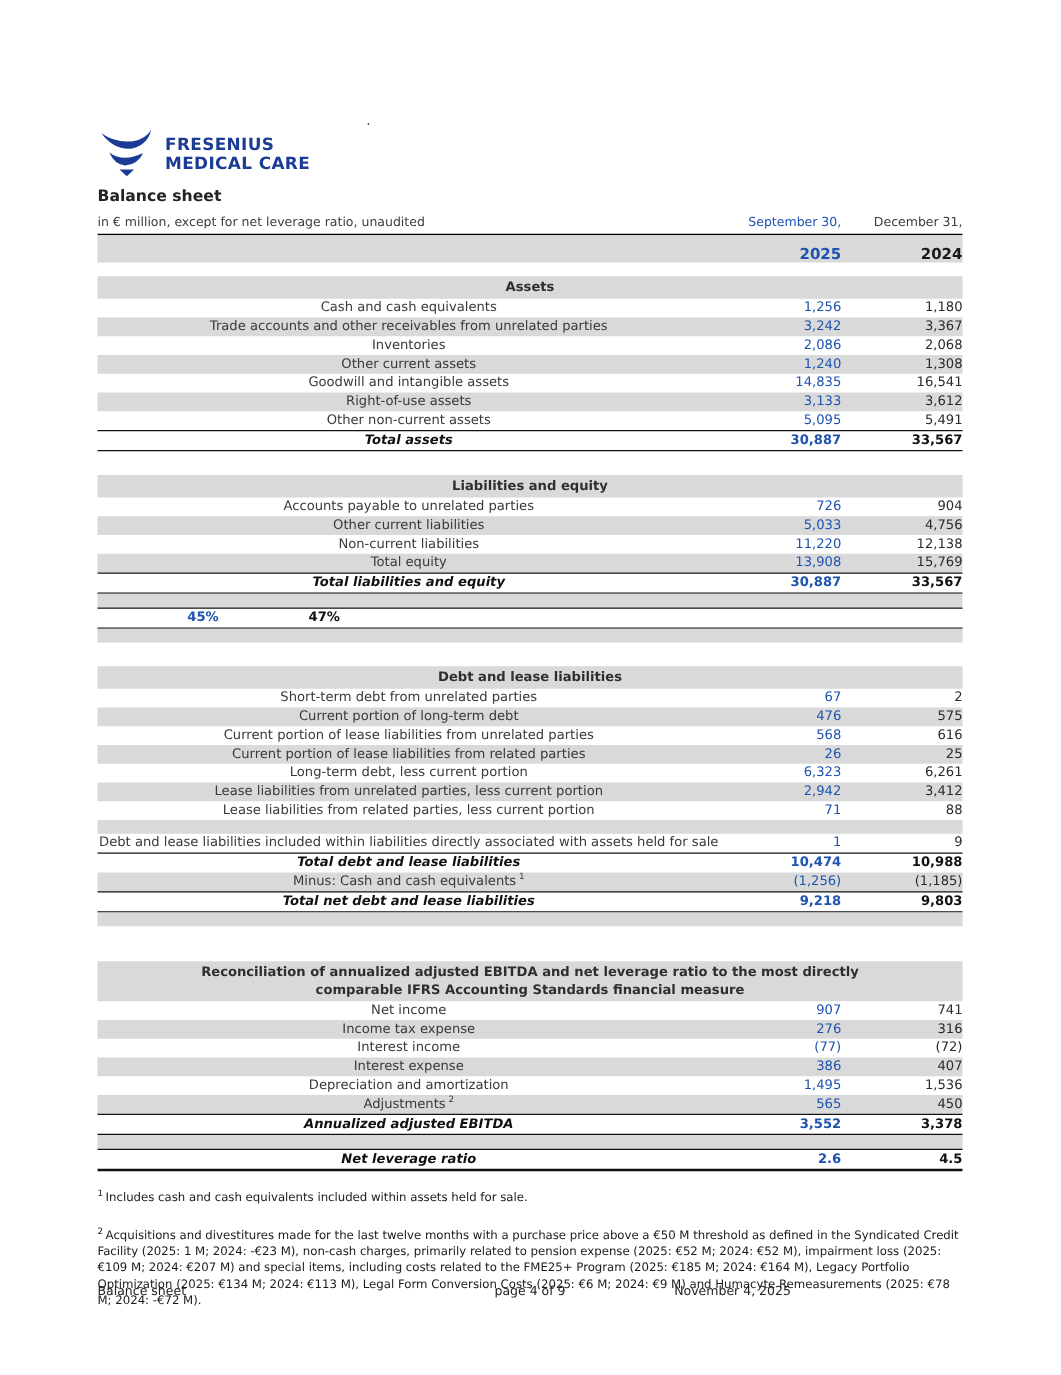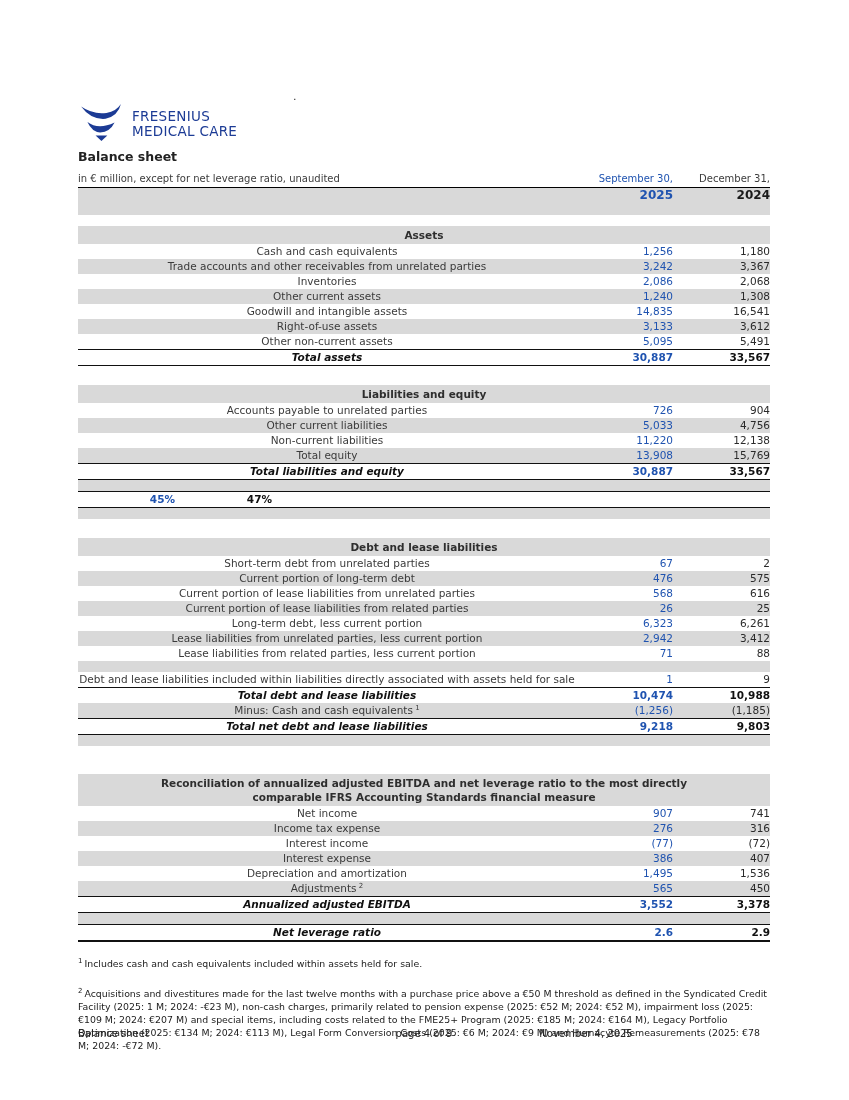--- a/index.html
+++ b/index.html
@@ -8,34 +8,34 @@
     width:849px; height:1100px; background:#ffffff; position:relative;
     font-family:"DejaVu Sans","Liberation Sans",sans-serif; color:#1a1a1a;
     overflow:hidden;
   }
   .stray-dot { position:absolute; left:293px; top:90px; font-size:11px; color:#333; }
   .content { position:absolute; left:78px; top:103px; width:692px; }
 
   
   .logo { display:flex; align-items:flex-start; height:40px; }
   .logo svg { width:46px; height:38px; display:block; }
-  .logo-text { margin-left:8px; margin-top:6px; color:#1c3b95; font-weight:normal;
+  .logo-text { margin-left:8px; margin-top:6px; color:#1c3b95; font-weight:bold;
                font-size:13.5px; line-height:15px; letter-spacing:0.3px; }
 
   .title { margin-top:6px; font-size:12.5px; font-weight:bold; color:#222; }
 
   .v { width:97px; text-align:right; flex:0 0 97px; }
 
   .subhead { display:flex; align-items:baseline; margin-top:9px; padding-bottom:3px;
              border-bottom:1px solid #000; font-size:10px; color:#3c3c3c; }
   .subhead .lbl { flex:1; }
   .subhead .v1 { color:#1f53b0; }
   .subhead .v2 { color:#3c3c3c; }
 
-  .yearband { background:#d9d9d9; height:27px; display:flex; align-items:flex-start;
+  .yearband { background:#d9d9d9; height:22px; display:flex; align-items:flex-end;
               font-size:12px; font-weight:bold; color:#1a1a1a; }
   .yearband .lbl { flex:1; }
   .yearband .v1 { color:#1f53b0; }
 
   .sections { margin-top:11px; }
   .section { margin-top:19px; }
   .section:first-child { margin-top:0; }
   .section:nth-child(4) { margin-top:28px; }
 
   .row { display:flex; min-height:15px; line-height:15px; font-size:10.5px; color:#3a3a3a; }
@@ -289,21 +289,21 @@
         </div>
         <div class="row bold bt bb">
           <div class="lbl">Annualized adjusted EBITDA</div>
           <div class="v v1">3,552</div>
           <div class="v v2">3,378</div>
         </div>
         <div class="row shade spacer"></div>
         <div class="row bold bt bb2">
           <div class="lbl">Net leverage ratio</div>
           <div class="v v1">2.6</div>
-          <div class="v v2">2.9</div>
+          <div class="v v2">4.5</div>
         </div>
       </div>
     </div>
 
   <div class="footnotes">
     <div class="fn">
       <sup>1</sup><span>Includes cash and cash equivalents included within assets held for sale.</span>
     </div>
     <div class="fn">
       <sup>2</sup><span>Acquisitions and divestitures made for the last twelve months with a purchase price above a €50 M threshold as defined in the Syndicated Credit Facility (2025: 1 M; 2024: -€23 M), non-cash charges, primarily related to pension expense (2025: €52 M; 2024: €52 M), impairment loss (2025: €109 M; 2024: €207 M) and special items, including costs related to the FME25+ Program (2025: €185 M; 2024: €164 M), Legacy Portfolio Optimization (2025: €134 M; 2024: €113 M), Legal Form Conversion Costs (2025: €6 M; 2024: €9 M) and Humacyte Remeasurements (2025: €78 M; 2024: -€72 M).</span>

